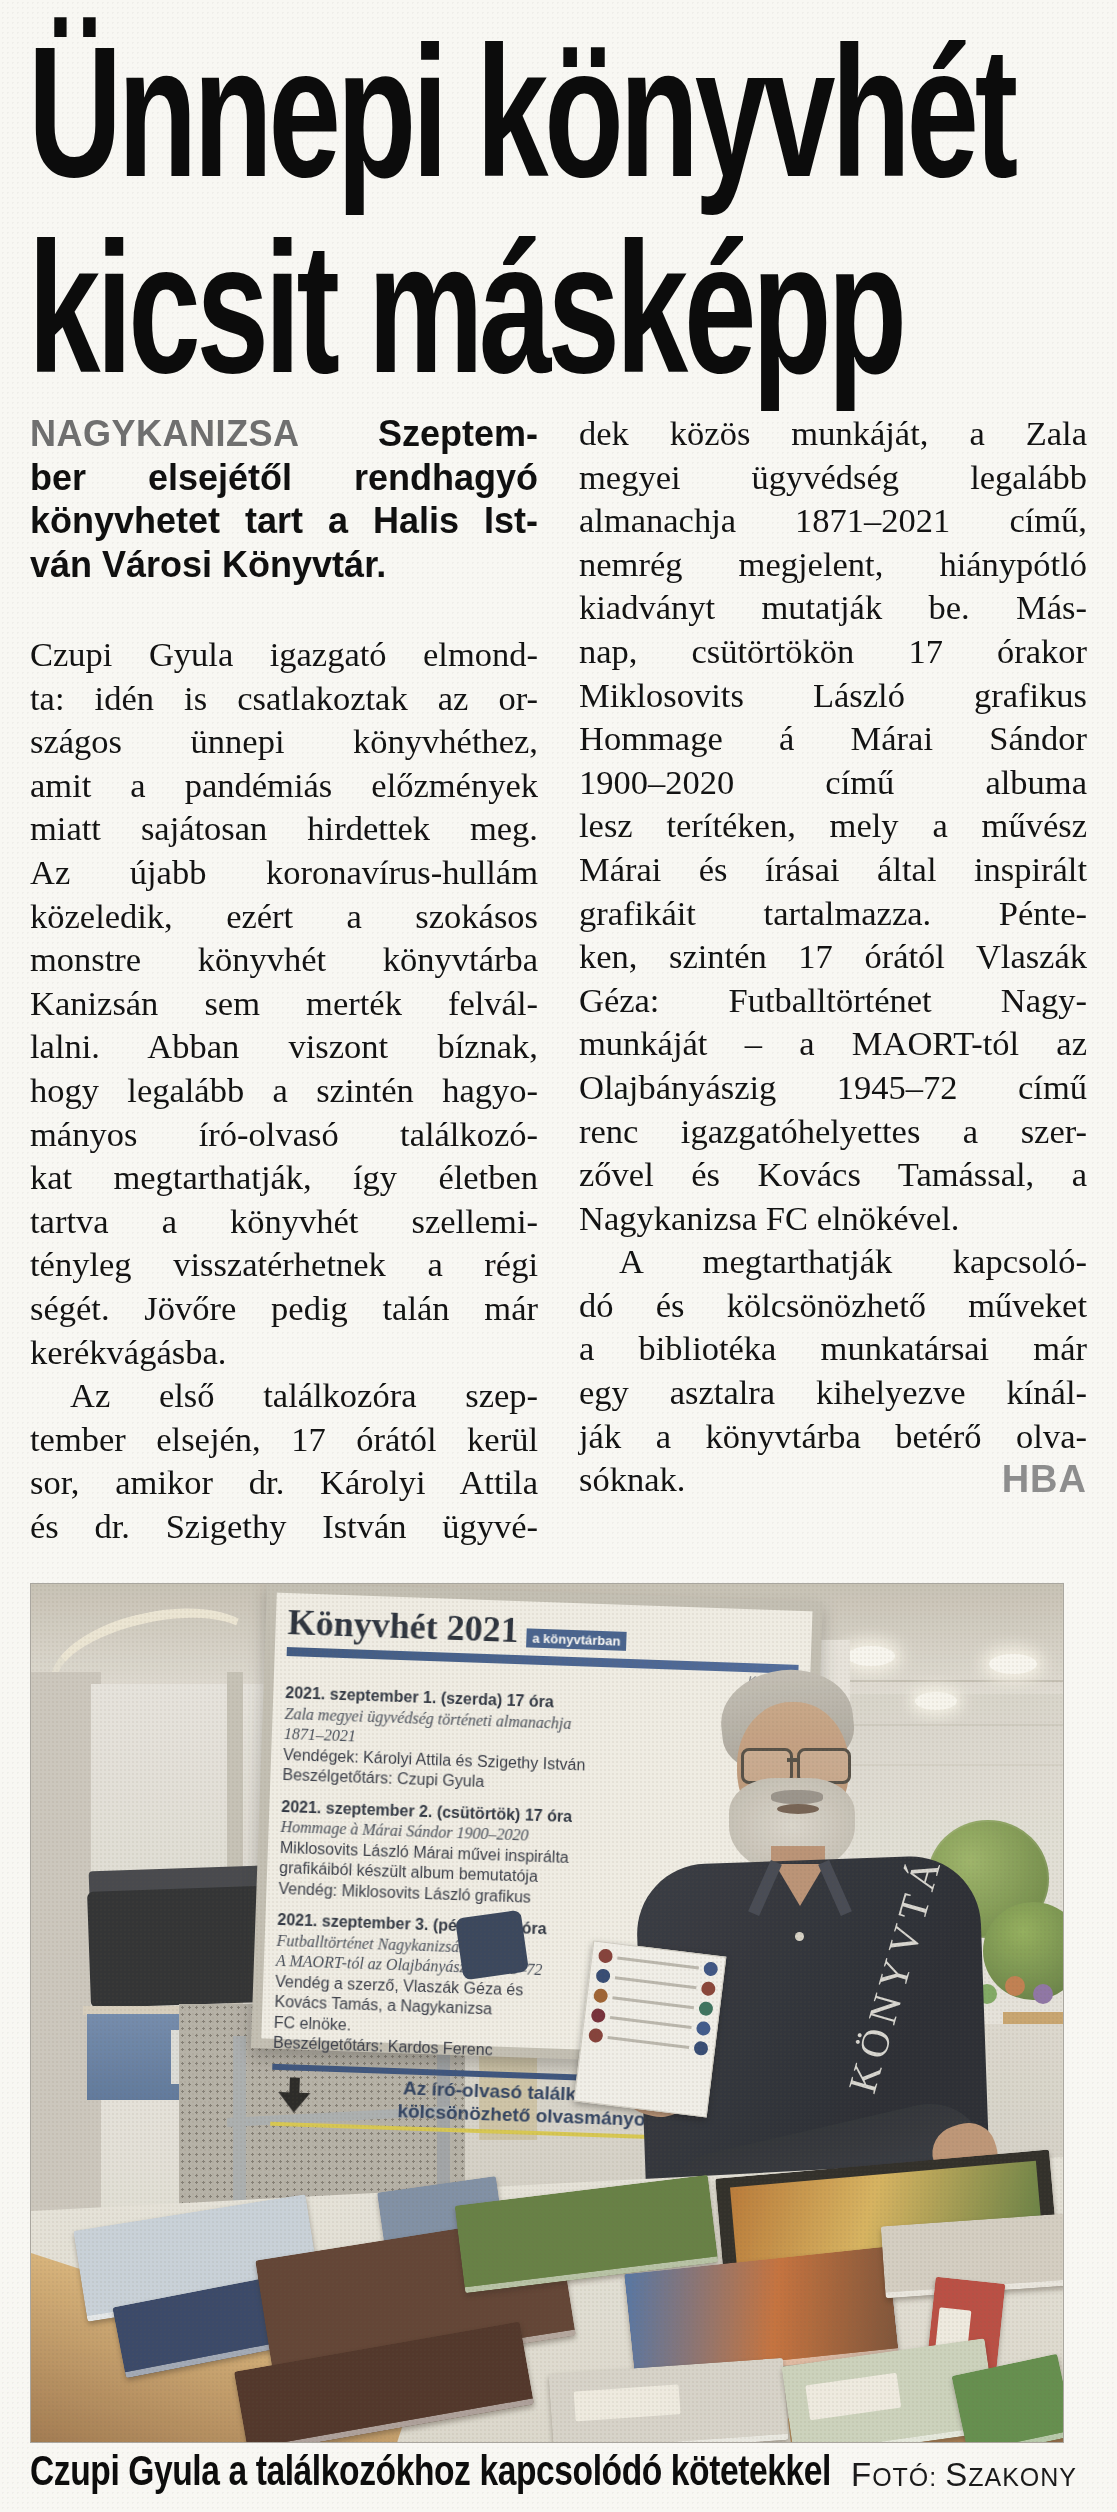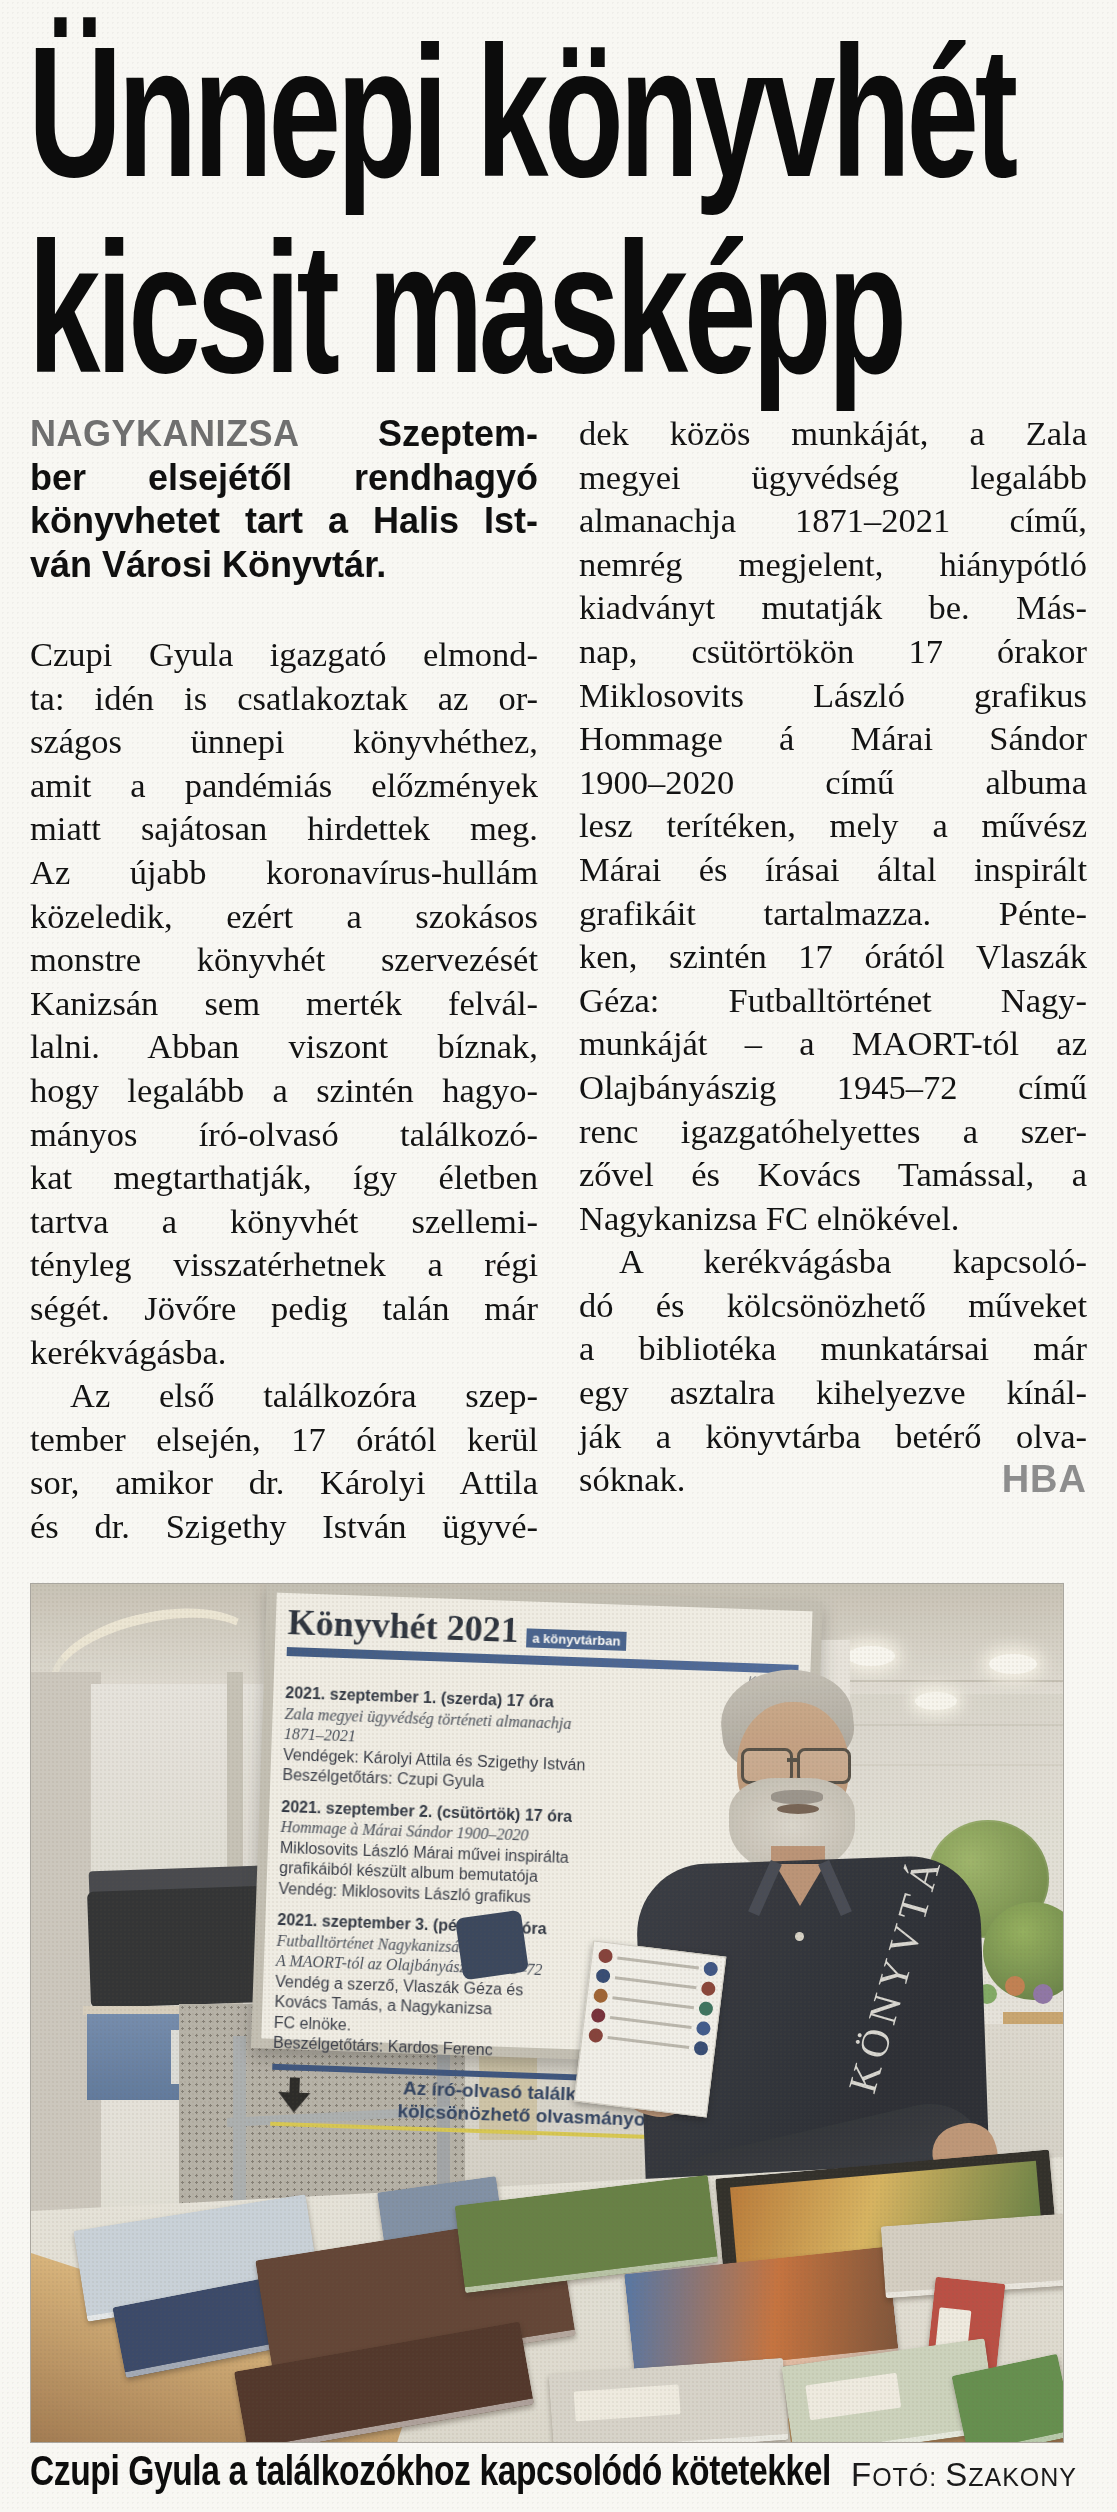--- a/index.html
+++ b/index.html
@@ -90,21 +90,21 @@
     </div>
 
   <div class="left-body" id="left-body">
       <div class="bline jline">Czupi Gyula igazgató elmond-</div>
       <div class="bline jline">ta: idén is csatlakoztak az or-</div>
       <div class="bline jline">szágos ünnepi könyvhéthez,</div>
       <div class="bline jline">amit a pandémiás előzmények</div>
       <div class="bline jline">miatt sajátosan hirdettek meg.</div>
       <div class="bline jline">Az újabb koronavírus-hullám</div>
       <div class="bline jline">közeledik, ezért a szokásos</div>
-      <div class="bline jline">monstre könyvhét szervezését</div>
+      <div class="bline jline">monstre könyvhét könyvtárba</div>
       <div class="bline jline">Kanizsán sem merték felvál-</div>
       <div class="bline jline">lalni. Abban viszont bíznak,</div>
       <div class="bline jline">hogy legalább a szintén hagyo-</div>
       <div class="bline jline">mányos író-olvasó találkozó-</div>
       <div class="bline jline">kat megtarthatják, így életben</div>
       <div class="bline jline">tartva a könyvhét szellemi-</div>
       <div class="bline jline">tényleg visszatérhetnek a régi</div>
       <div class="bline jline">ségét. Jövőre pedig talán már</div>
       <div class="bline jline last">kerékvágásba.</div>
       <div class="bline jline ind">Az első találkozóra szep-</div>
@@ -125,21 +125,21 @@
       <div class="bline jline">lesz terítéken, mely a művész</div>
       <div class="bline jline">Márai és írásai által inspirált</div>
       <div class="bline jline">grafikáit tartalmazza. Pénte-</div>
       <div class="bline jline">ken, szintén 17 órától Vlaszák</div>
       <div class="bline jline">Géza: Futballtörténet Nagy-</div>
       <div class="bline jline">munkáját – a MAORT-tól az</div>
       <div class="bline jline">Olajbányászig 1945–72 című</div>
       <div class="bline jline">renc igazgatóhelyettes a szer-</div>
       <div class="bline jline">zővel és Kovács Tamással, a</div>
       <div class="bline jline last">Nagykanizsa FC elnökével.</div>
-      <div class="bline jline ind">A kerékvágásba kapcsoló-</div>
+      <div class="bline jline ind">A megtarthatják kapcsoló-</div>
       <div class="bline jline">dó és kölcsönözhető műveket</div>
       <div class="bline jline">a bibliotéka munkatársai már</div>
       <div class="bline jline">egy asztalra kihelyezve kínál-</div>
       <div class="bline jline">ják a könyvtárba betérő olva-</div>
       <div class="bline jline last"><span class="sig">HBA</span>sóknak.</div>
     </div>
 
   <div class="photo">
 
     <div style="left:0;top:0;width:1032px;height:110px;background:linear-gradient(#c7c2b7,#e2dfd8);"></div>

